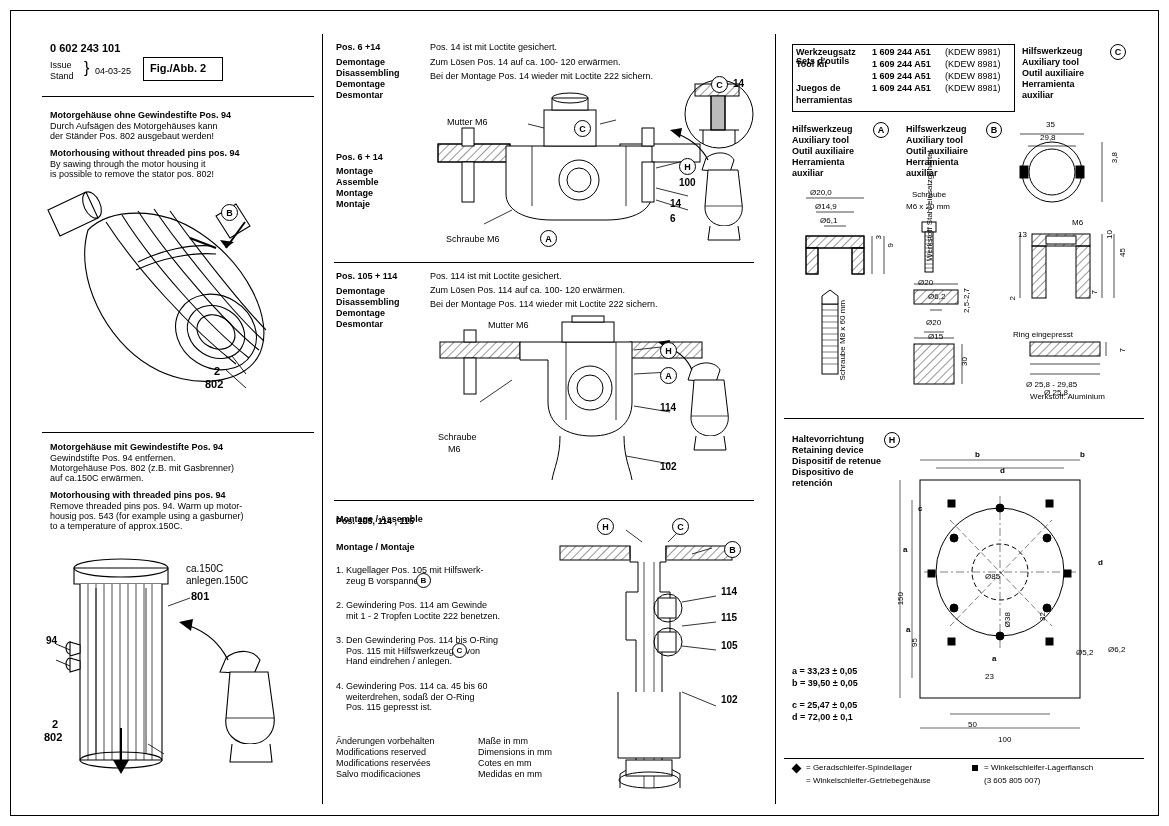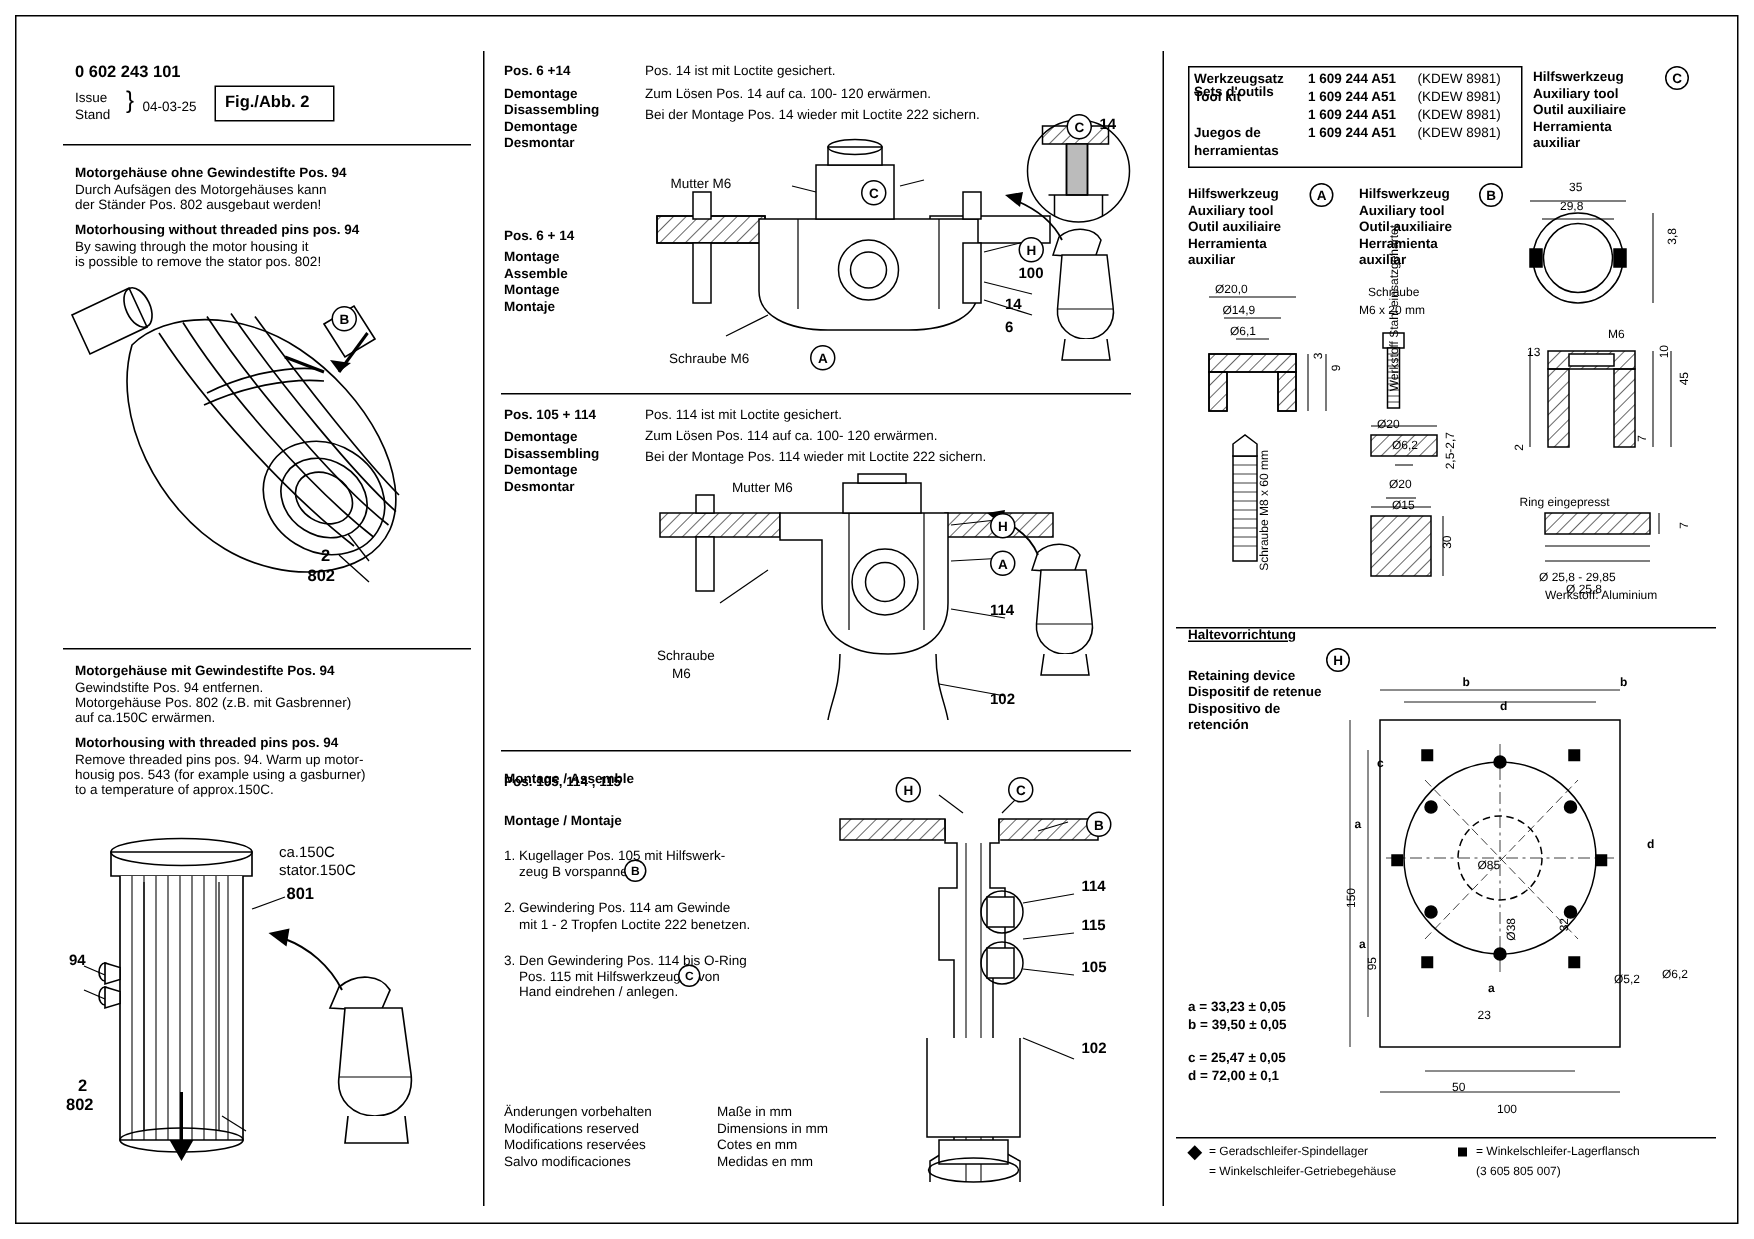--- a/index.html
+++ b/index.html
@@ -120,21 +120,21 @@
       <path d="M81 180 L81 214" stroke-width="2"></path>
       <path d="M81 226 l-8 -14 l16 0 z" fill="#000" stroke="none"></path>
 
       <path d="M128 58 L150 50" stroke-width="0.8"></path>
       <path d="M124 206 L108 196" stroke-width="0.8"></path>
     </g>
   </svg>
   <div class="txt10 b" style="left:46px;top:635px;">94</div>
   <div class="txt11 b" style="left:191px;top:590px;">801</div>
   <div class="txt10" style="left:186px;top:563px;">ca.150C</div>
-  <div class="txt10" style="left:186px;top:575px;">stator.150C</div>
+  <div class="txt10" style="left:186px;top:575px;">anlegen.150C</div>
   <div class="txt11 b" style="left:52px;top:718px;">2</div>
   <div class="txt11 b" style="left:44px;top:731px;">802</div>
 
   <div class="txt9 b" style="left:336px;top:42px;text-align:center;">Pos. 6 +14</div>
   <div class="txt9 b" style="left:336px;top:57px;">Demontage</div>
   <div class="txt9 b" style="left:336px;top:68px;">Disassembling</div>
   <div class="txt9 b" style="left:336px;top:79px;">Demontage</div>
   <div class="txt9 b" style="left:336px;top:90px;">Desmontar</div>
 
   <div class="txt9 b" style="left:336px;top:152px;">Pos. 6 + 14</div>
@@ -269,20 +269,23 @@
   <div class="txt9 b" style="left:336px;top:514px;">Montage / Assemble</div>
   <div class="txt9 b" style="left:336px;top:542px;">Montage / Montaje</div>
 
   <div class="txt9" style="left:336px;top:565px;">1. Kugellager Pos. 105 mit Hilfswerk-
     zeug B vorspannen.</div>
   <div class="txt9" style="left:336px;top:600px;">2. Gewindering Pos. 114 am Gewinde
     mit 1 - 2 Tropfen Loctite 222 benetzen.</div>
   <div class="txt9" style="left:336px;top:635px;">3. Den Gewindering Pos. 114 bis O-Ring
     Pos. 115 mit Hilfswerkzeug C von
     Hand eindrehen / anlegen.</div>
+  <div class="txt9" style="left:336px;top:681px;">4. Gewindering Pos. 114 ca. 45 bis 60
+    weiterdrehen, sodaß der O-Ring
+    Pos. 115 gepresst ist.</div>
   <div class="circ" style="left:416px;top:573px;width:13px;height:13px;font-size:8px;">B</div>
   <div class="circ" style="left:452px;top:643px;width:13px;height:13px;font-size:8px;">C</div>
 
   <svg style="position:absolute;left:540px;top:522px;" width="220" height="270" viewBox="0 0 220 270">
     <g fill="none" stroke="#000" stroke-width="1">
 
       <rect x="20" y="24" width="70" height="14" fill="url(#h1)"></rect>
       <rect x="126" y="24" width="66" height="14" fill="url(#h1)"></rect>
 
       <path d="M90 24 L90 40 L98 40 L98 70 L86 70 L86 118 L96 118 L96 242 L80 252 L80 266" fill="#fff"></path>
@@ -454,21 +457,21 @@
   <div class="txt8 vert" style="left:1090px;top:290px;">7</div>
   <div class="txt8 vert" style="left:1118px;top:348px;">7</div>
   <div class="txt8 vert" style="left:925px;top:150px;">Werkstoff Stahl einsatzgehärtet</div>
   <div class="txt8" style="left:1013px;top:330px;">Ring eingepresst</div>
   <div class="txt8" style="left:1044px;top:388px;">Ø 25,8</div>
   <div class="txt8" style="left:1026px;top:380px;">Ø 25,8 - 29,85</div>
   <div class="txt8" style="left:1030px;top:392px;">Werkstoff: Aluminium</div>
 
   <div class="rule" style="left:784px;top:418px;width:360px;"></div>
 
-  <div class="txt9 b" style="left:792px;top:418px;text-decoration:underline;">Haltevorrichtung</div>
+  <div class="txt9 b" style="left:792px;top:434px;">Haltevorrichtung</div>
   <div class="txt9 b" style="left:792px;top:445px;">Retaining device</div>
   <div class="txt9 b" style="left:792px;top:456px;">Dispositif de retenue</div>
   <div class="txt9 b" style="left:792px;top:467px;">Dispositivo de</div>
   <div class="txt9 b" style="left:792px;top:478px;">retención</div>
   <div class="circ" style="left:884px;top:432px;width:14px;height:14px;">H</div>
 
   <svg style="position:absolute;left:890px;top:440px;" width="250" height="300" viewBox="0 0 250 300">
     <g fill="none" stroke="#000" stroke-width="1">
 
       <rect x="30" y="40" width="160" height="218"></rect>

